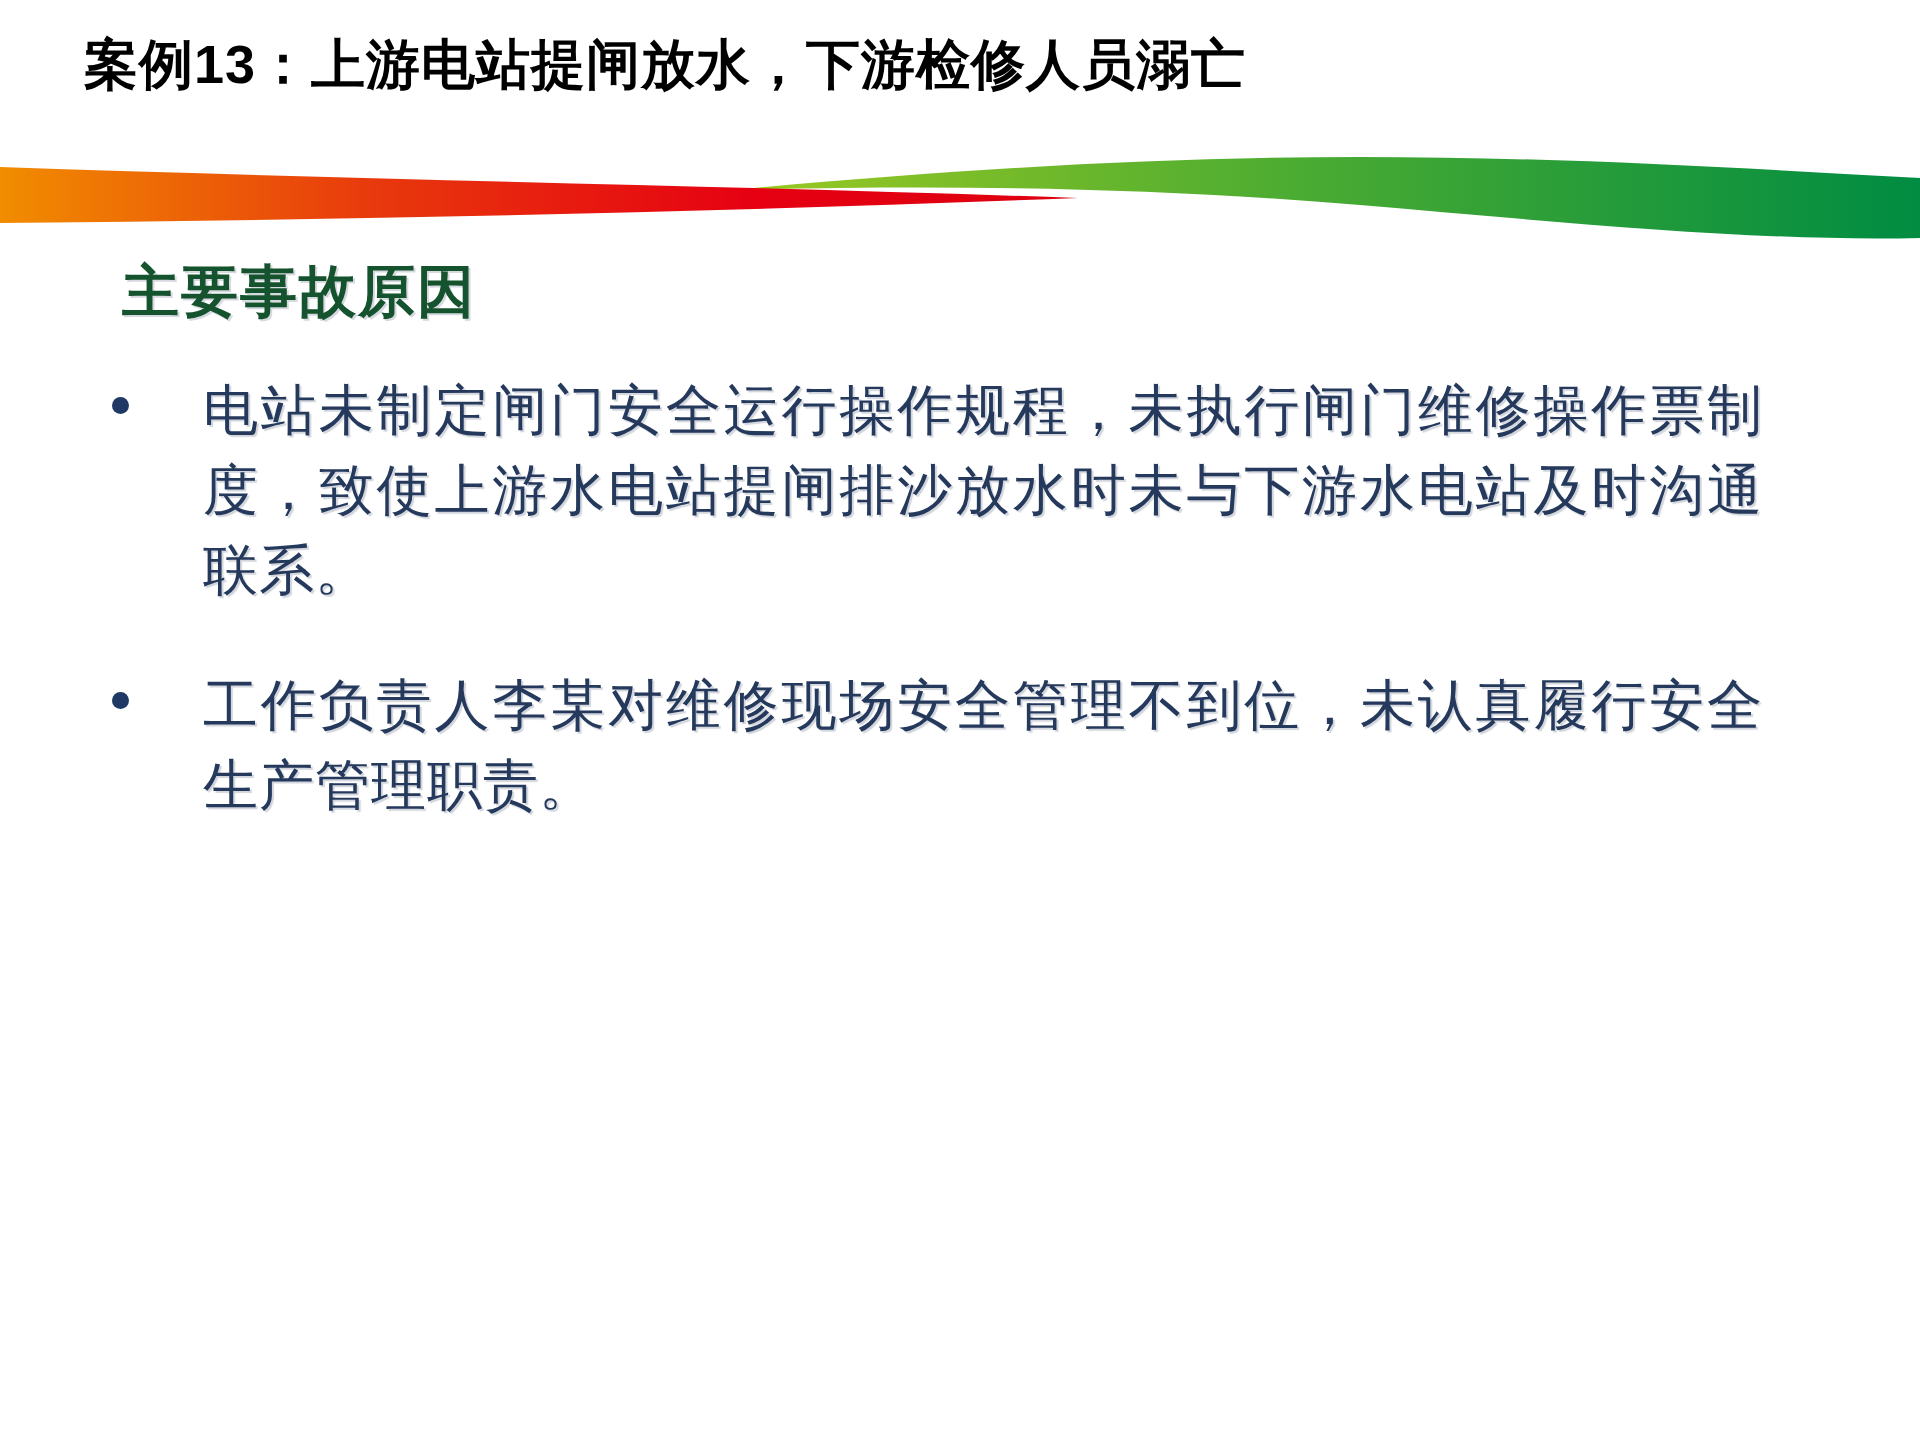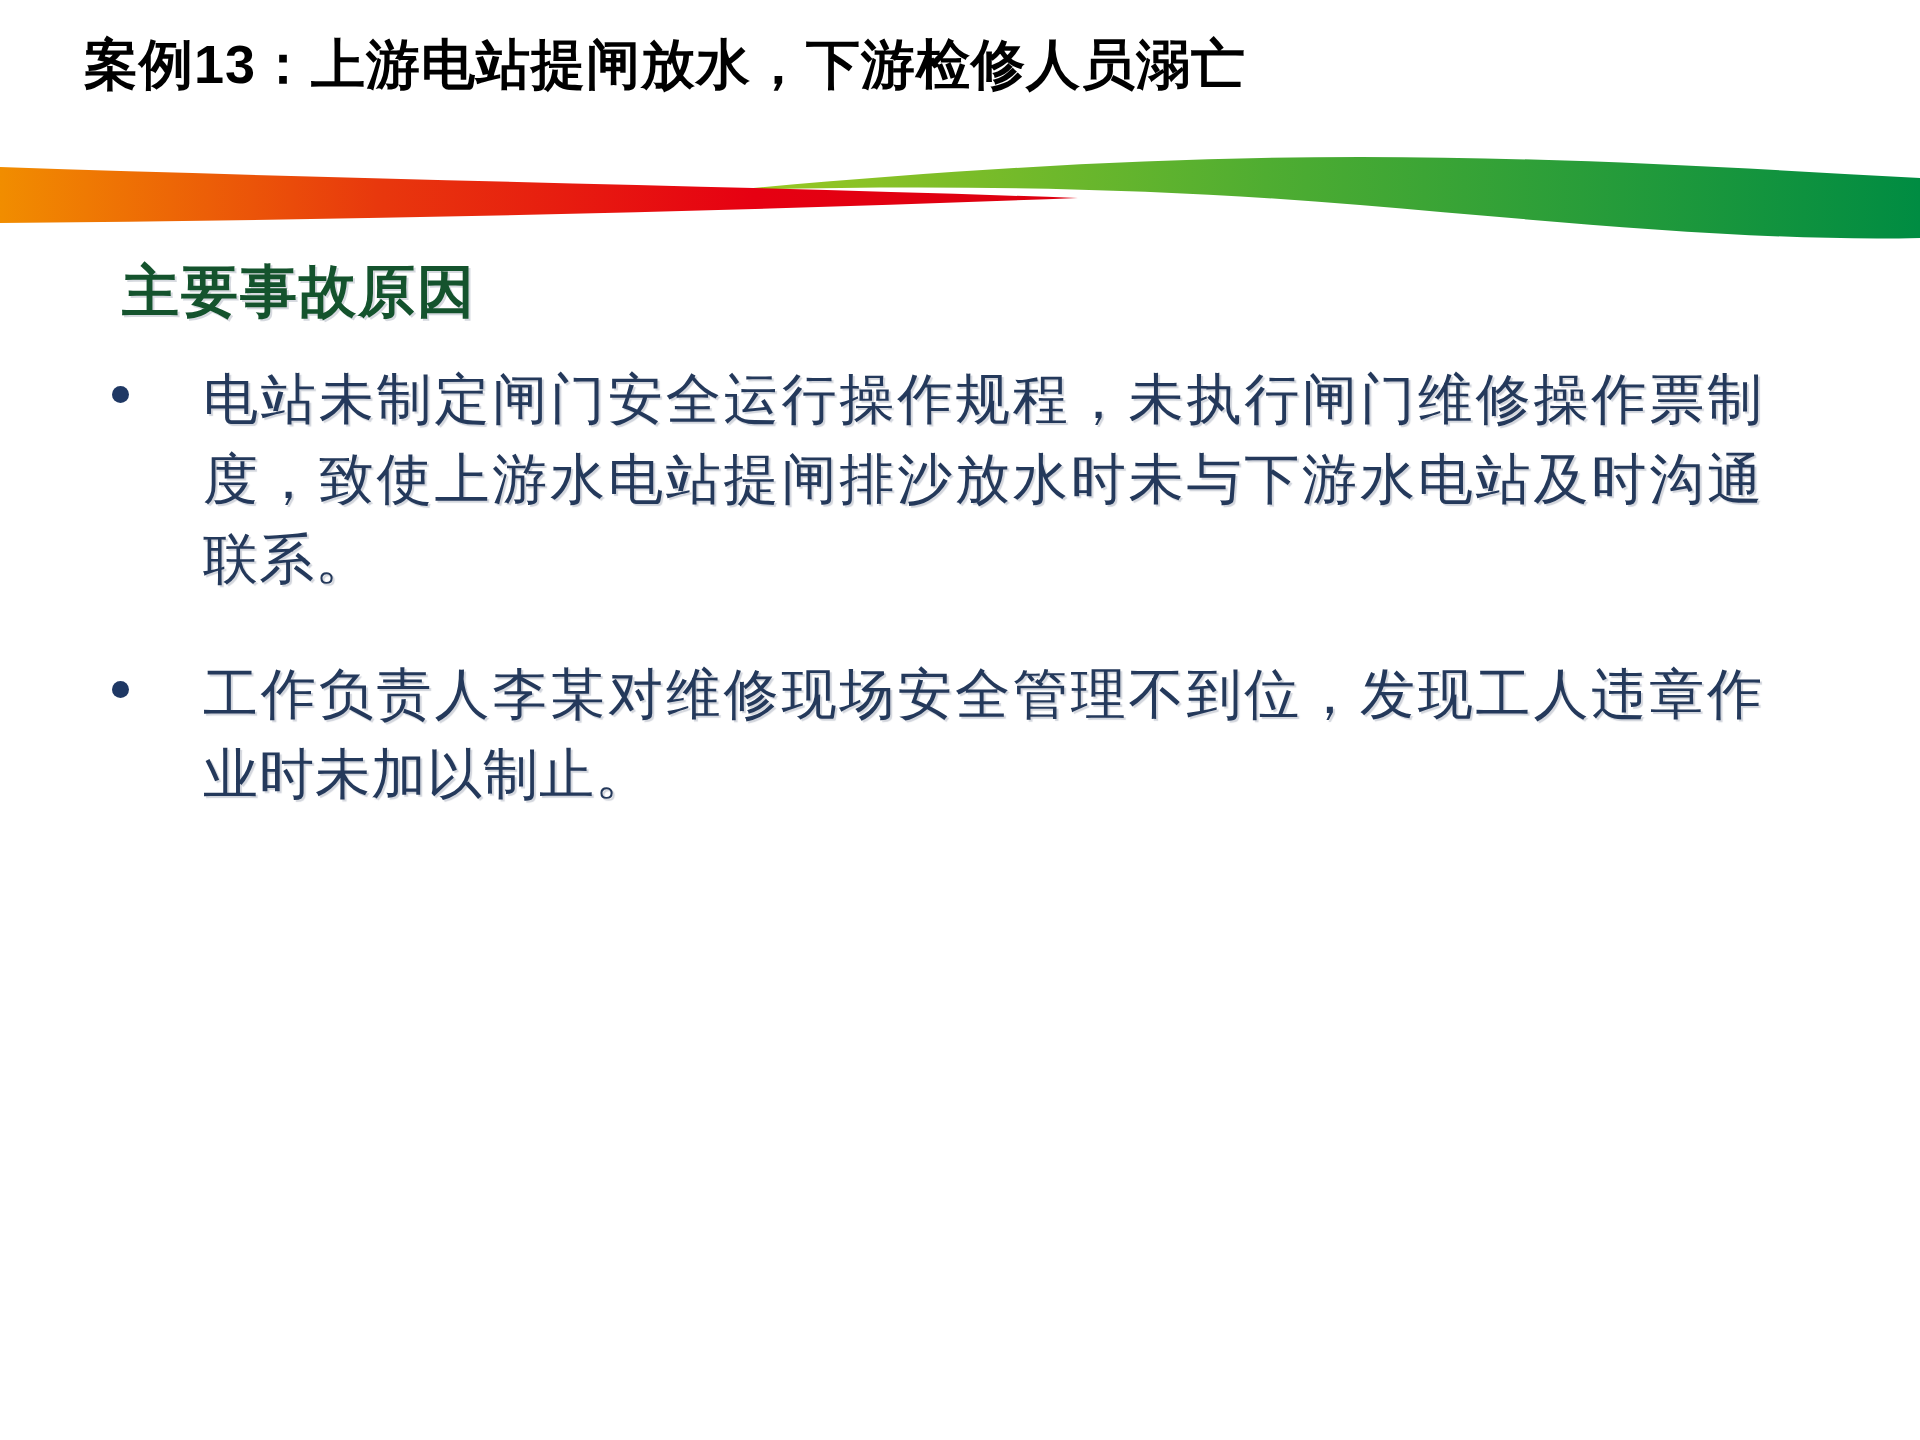--- a/index.html
+++ b/index.html
@@ -41,21 +41,21 @@
     line-height: 78px;
     font-weight: 700;
     letter-spacing: 2px;
     color: #14532d;
     text-shadow: 2px 2px 0 rgba(165,170,185,0.45);
     white-space: nowrap;
   }
   .cause-list {
     position: absolute;
     left: 102px;
-    top: 359px;
+    top: 370px;
     width: 1680px;
     margin: 0;
     padding: 0;
     list-style: none;
   }
   .cause-list li {
     display: flex;
     align-items: flex-start;
     margin: 0 0 55px 0;
   }
@@ -114,17 +114,17 @@
 
   <h2 class="section-heading">主要事故原因</h2>
 
   <ul class="cause-list">
     <li>
       <span class="bullet-dot"></span>
       <span class="bullet-text">电站未制定闸门安全运行操作规程，未执行闸门维修操作票制度，致使上游水电站提闸排沙放水时未与下游水电站及时沟通联系。</span>
     </li>
     <li>
       <span class="bullet-dot"></span>
-      <span class="bullet-text">工作负责人李某对维修现场安全管理不到位，发现工人违章作业时未加以制止。</span>
+      <span class="bullet-text">工作负责人李某对维修现场安全管理不到位，未认真履行安全生产管理职责。</span>
     </li>
   </ul>
 
 </div>
 
 </body></html>

